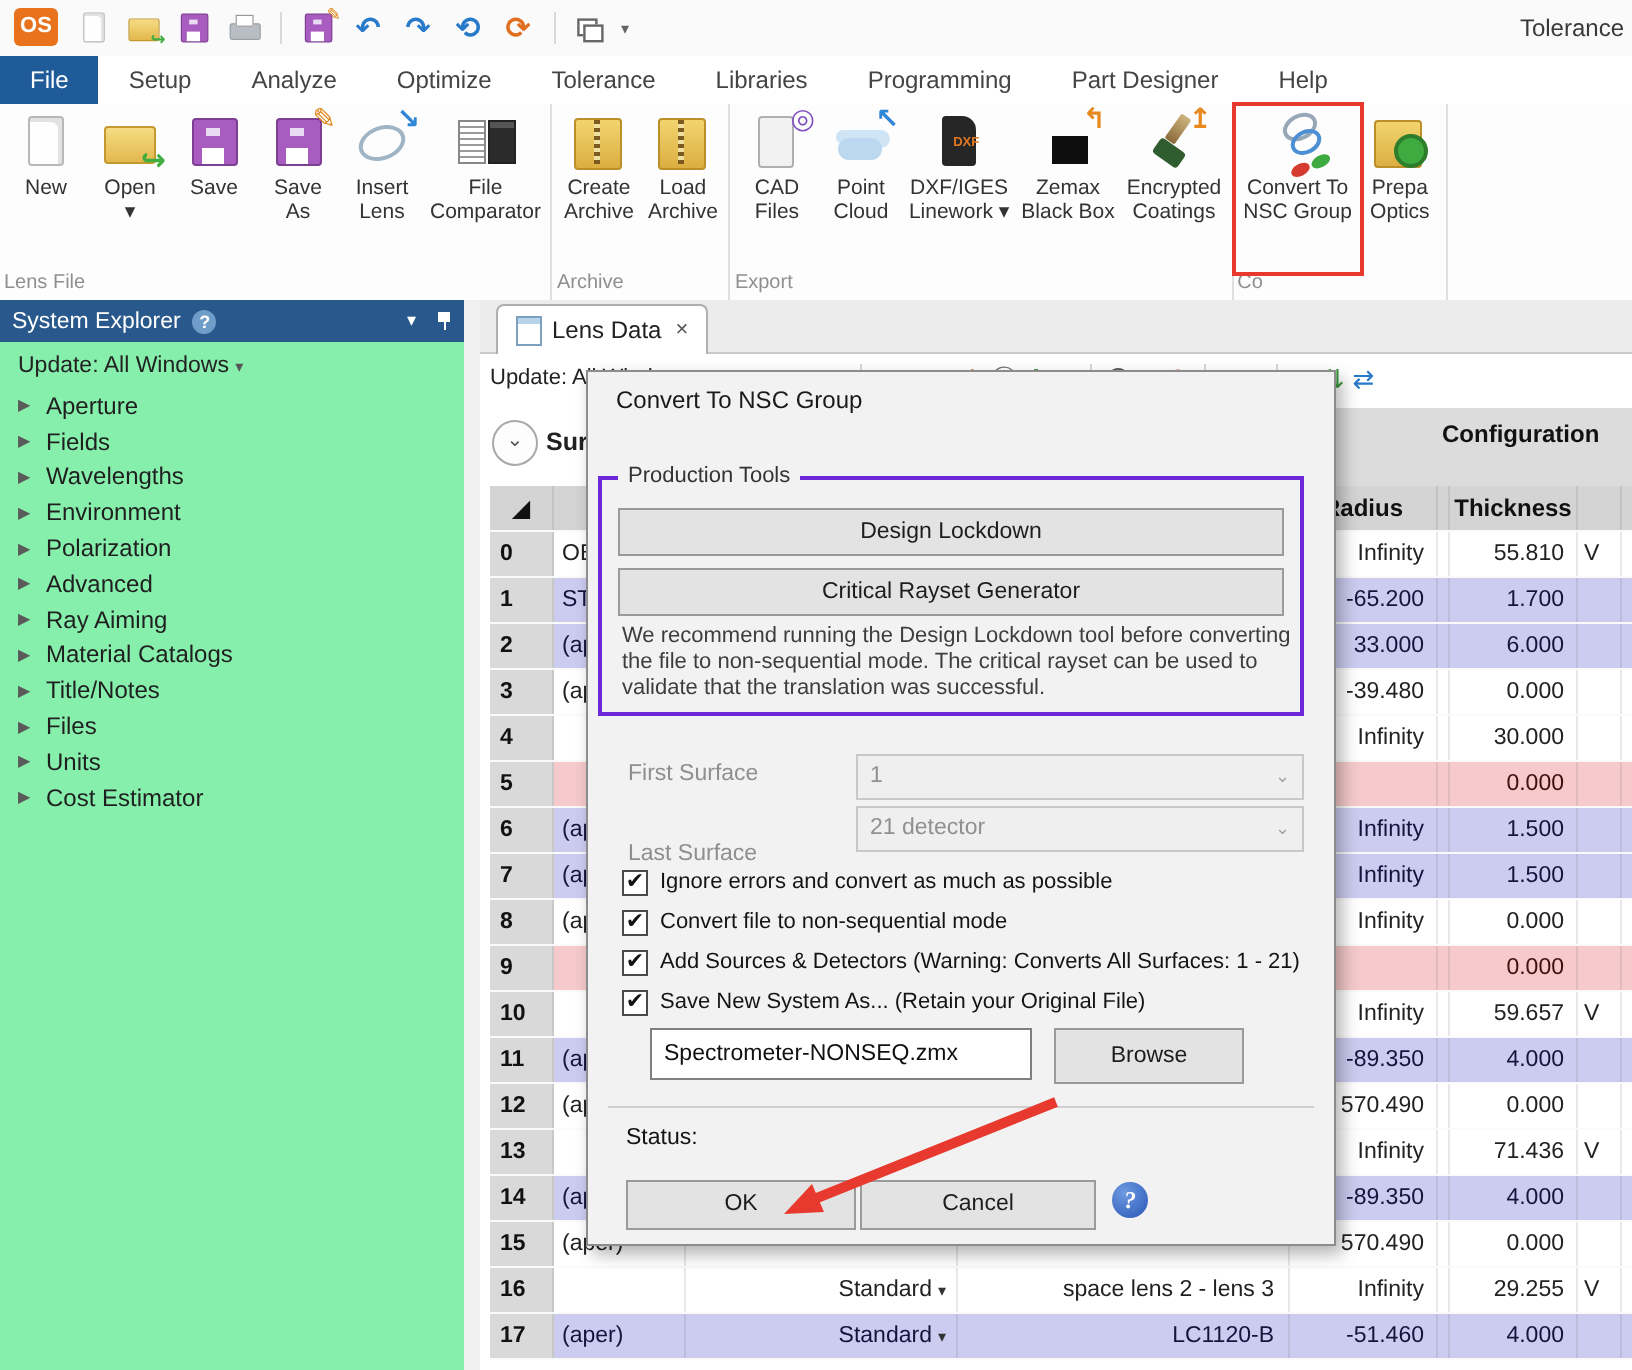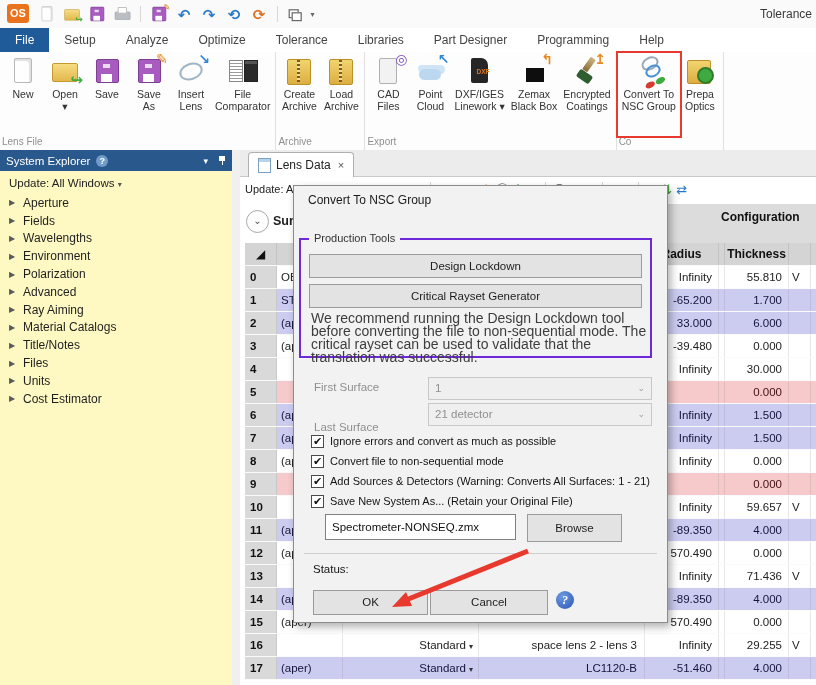--- a/index.html
+++ b/index.html
@@ -76,21 +76,21 @@
     border-radius:50%;transform:rotate(-28deg);
     box-shadow:-9px 11px 0 -3px #d63b2f,2px 12px 0 -3px #3faa3f;}
   .ic-cascade::before{content:"";position:absolute;left:7px;top:7px;width:13px;height:11px;border:2px solid #666;background:#fff;}
   .ic-cascade::after{content:"";position:absolute;left:12px;top:12px;width:13px;height:11px;border:2px solid #666;background:#fff;}
   .ic-prep::before{content:"";position:absolute;left:3px;top:4px;width:22px;height:22px;
     background:linear-gradient(#f2d46e,#dcae42);border:1px solid #bb9028;border-radius:2px;}
   .ic-prep::after{content:"";position:absolute;left:13px;top:11px;width:13px;height:13px;background:#3faa3f;
     border:2px solid #2d7d2d;border-radius:50%;}
 
   
-  #sysexp{left:0;top:150px;width:232px;height:535px;background:#fef9c3;border-right:1px solid #d8d8d8;}
+  #sysexp{left:0;top:150px;width:232px;height:535px;background:#86efac;border-right:1px solid #d8d8d8;}
   #sysexp-header{position:absolute;left:0;top:0;width:232px;height:21px;background:#29588c;color:#fff;
     display:flex;align-items:center;padding:0 6px;box-sizing:border-box;font-size:11.5px;}
   .qcircle{display:inline-block;width:12px;height:12px;border-radius:50%;background:#6f9cc8;color:#fff;
     font-size:9px;font-weight:bold;text-align:center;line-height:12px;margin-left:6px;}
   #sysexp-header .hdr-sp{flex:1;}
   #sysexp-header .hcaret{font-size:9px;margin-right:10px;}
   .pin{position:relative;width:8px;height:11px;}
   .pin::before{content:"";position:absolute;left:1px;top:1px;width:6px;height:5px;background:#fff;}
   .pin::after{content:"";position:absolute;left:3.5px;top:6px;width:1px;height:4px;background:#fff;}
   #sysexp-update{position:absolute;left:9px;top:27px;font-size:11.5px;color:#222;}
@@ -147,21 +147,21 @@
   
   #dialog{left:293px;top:185px;width:375px;height:438px;background:#f2f2f2;border:1px solid #8c8c8c;
     box-shadow:3px 4px 8px rgba(0,0,0,0.3);z-index:50;box-sizing:border-box;}
   #dlg-title{position:absolute;left:14px;top:7px;font-size:12px;color:#1a1a1a;}
   #pgroup{position:absolute;left:5px;top:52px;width:349px;height:116px;border:2px solid #6d28d9;}
   #pgroup .legend{position:absolute;left:8px;top:-8px;background:#f2f2f2;padding:0 5px;font-size:11px;color:#333;}
   .dlg-btn{position:absolute;background:#e3e3e3;border:1px solid #9a9a9a;font-size:11.5px;color:#1d1d1d;
     text-align:center;font-family:inherit;}
   #btn-lockdown{left:8px;top:14px;width:331px;height:22px;line-height:22px;}
   #btn-rayset{left:8px;top:44px;width:331px;height:22px;line-height:22px;}
-  #pnote{position:absolute;left:10px;top:72px;width:338px;font-size:14px;line-height:13px;color:#3d3d3d;}
+  #pnote{position:absolute;left:10px;top:72px;width:338px;font-size:11px;line-height:13px;color:#3d3d3d;}
   .frm-label{position:absolute;left:20px;font-size:11.5px;color:#8f8f8f;}
   .combo{position:absolute;left:134px;width:224px;height:23px;background:#efefef;border:1px solid #c8c8c8;
     box-sizing:border-box;font-size:11.5px;color:#909090;line-height:21px;padding-left:6px;}
   .combo .cchev{position:absolute;right:6px;top:0;font-size:9px;color:#a0a0a0;}
   #checks{position:absolute;left:17px;top:245px;}
   .chk{display:flex;align-items:center;height:20px;}
   .chkbox{width:13px;height:13px;background:#fff;border:1px solid #4a4a4a;box-sizing:border-box;
     font-size:11px;line-height:11px;text-align:center;color:#111;margin-right:6px;}
   .chklabel{font-size:11px;color:#141414;}
   #fname{position:absolute;left:31px;top:328px;width:191px;height:26px;background:#fff;border:1px solid #808080;
@@ -224,22 +224,22 @@
     <div id="win-title">Tolerance</div>
   </div>
 
   <div class="abs" id="menubar">
       <div class="mtab active">File</div>
       <div class="mtab">Setup</div>
       <div class="mtab">Analyze</div>
       <div class="mtab">Optimize</div>
       <div class="mtab">Tolerance</div>
       <div class="mtab">Libraries</div>
+      <div class="mtab">Programming</div>
       <div class="mtab">Part Designer</div>
-      <div class="mtab">Programming</div>
       <div class="mtab">Help</div>
     </div>
 
   <div class="abs" id="ribbon">
       <div class="rgroup">
         <div class="ritems">
           <div class="ritem">
             <span class="i30 ic-new"></span>
             <div class="rlabel"><span>New</span></div>
           </div>

